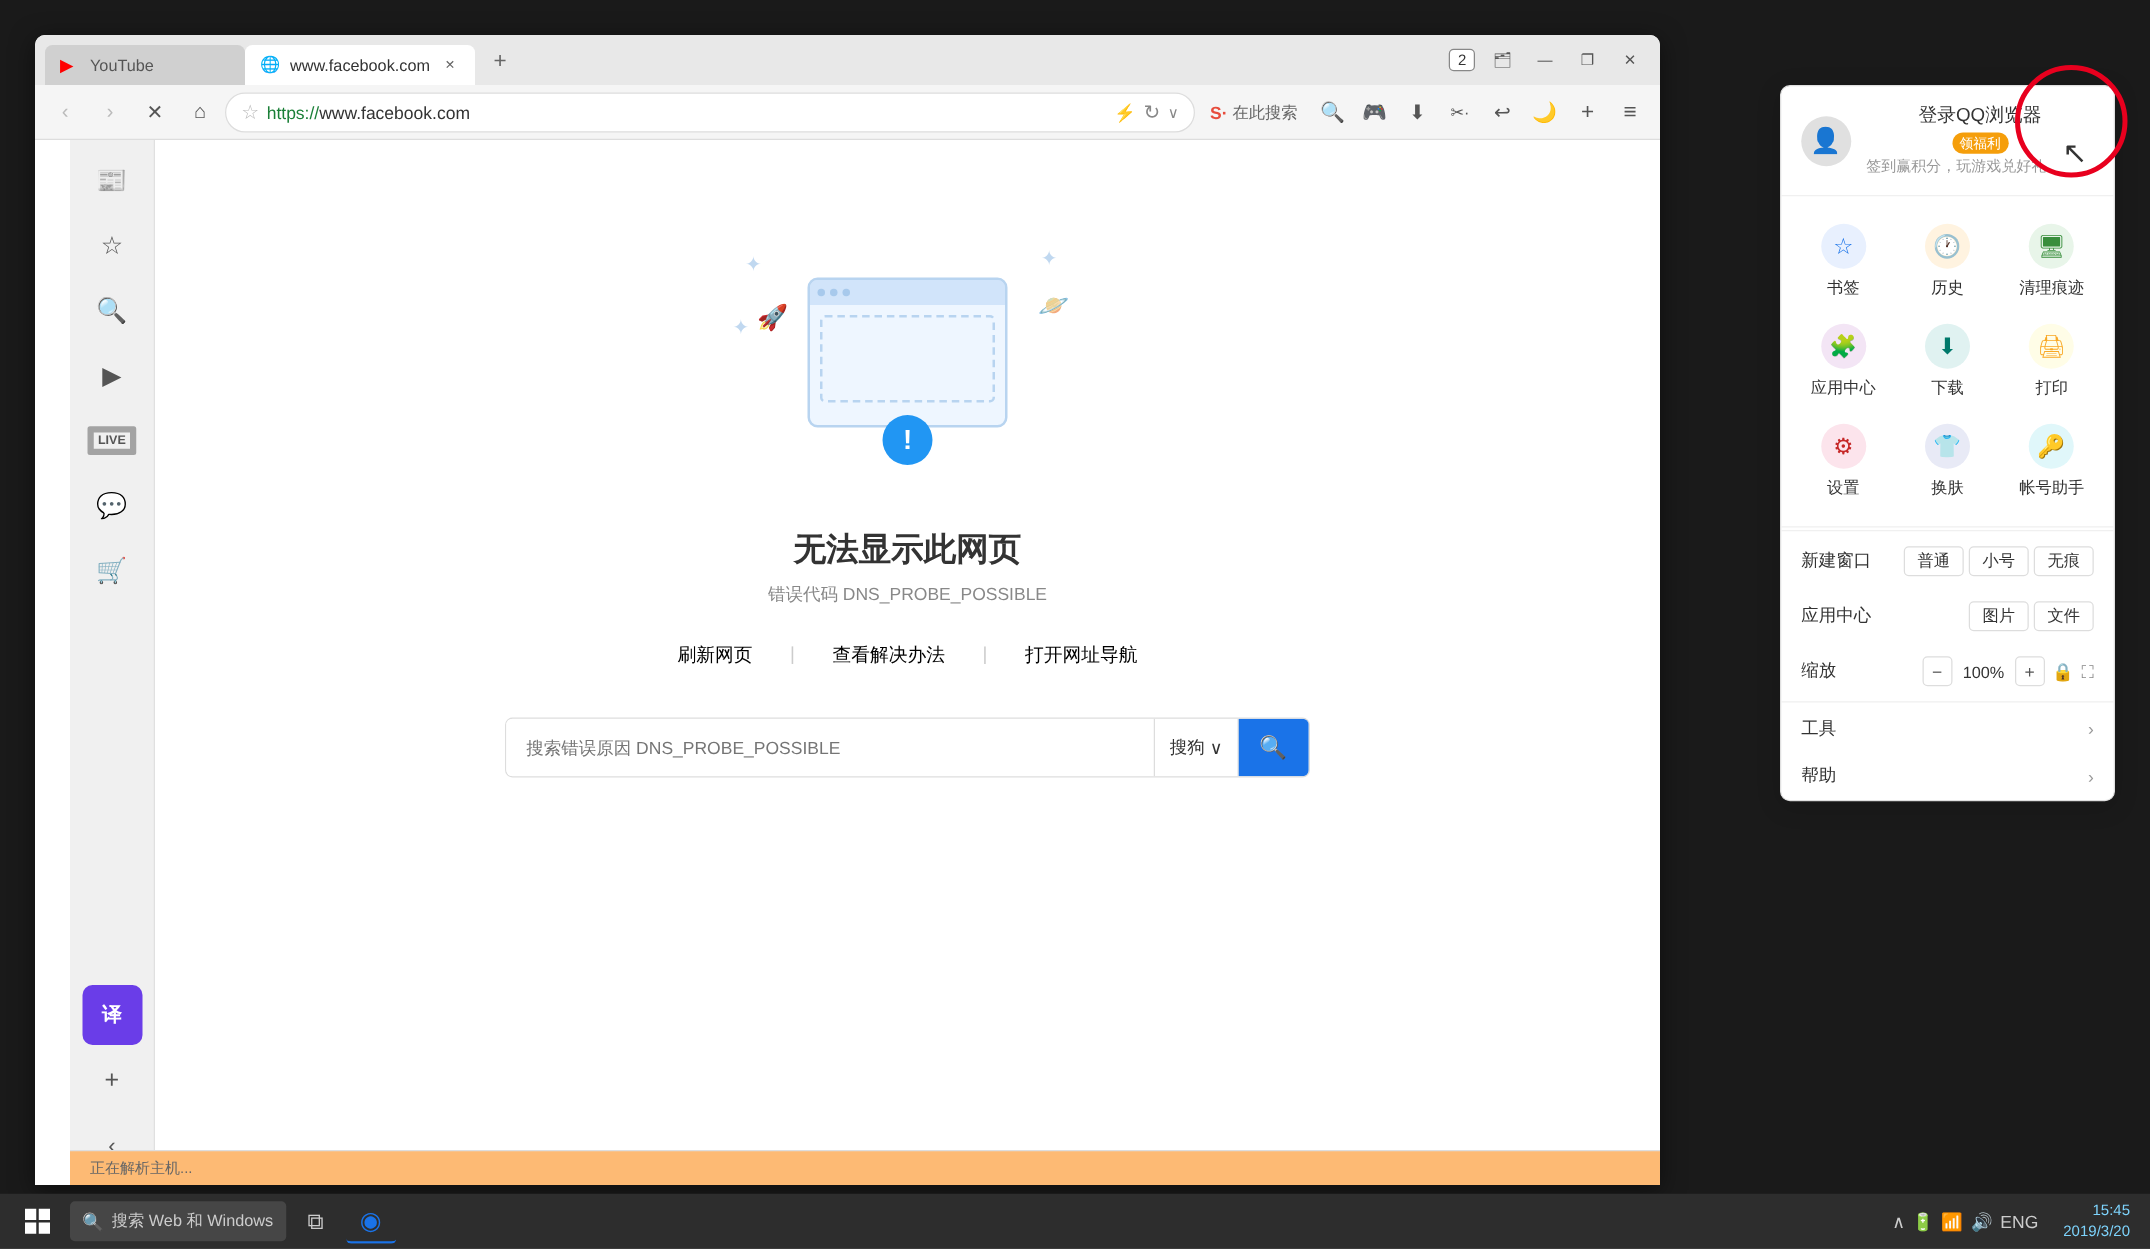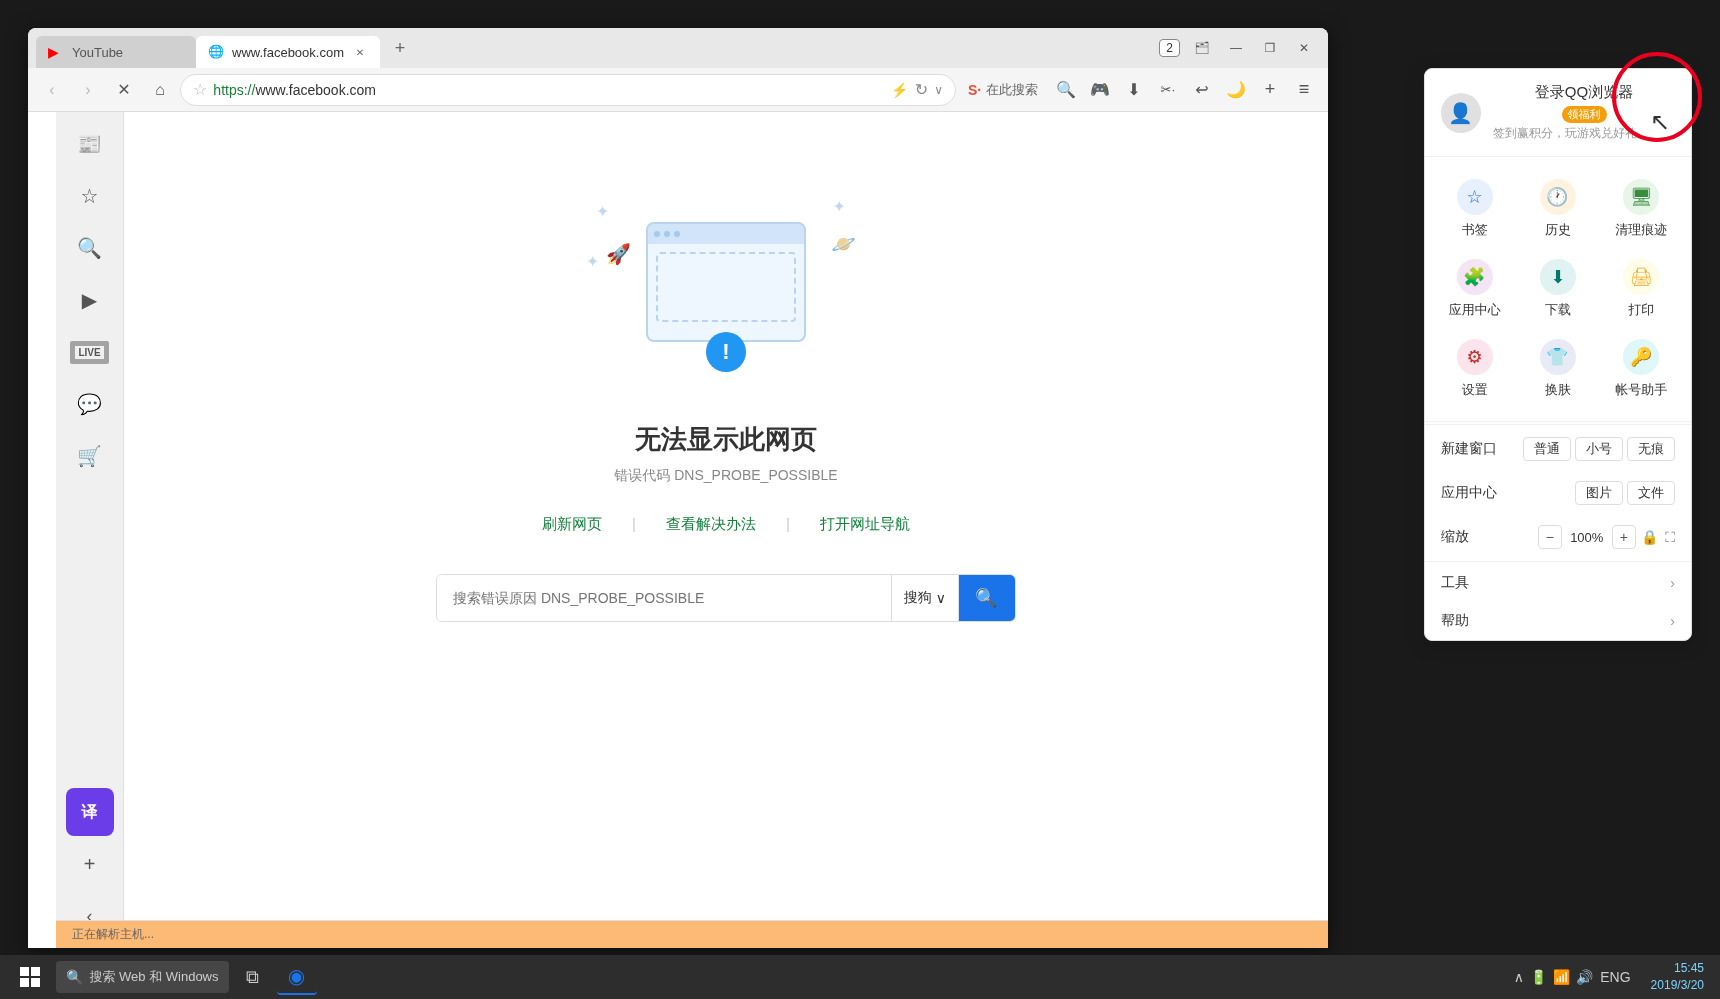--- a/index.html
+++ b/index.html
@@ -309,29 +309,29 @@
       color: #888;
       margin-bottom: 30px;
     }
     .error-actions {
       display: flex;
       gap: 30px;
       margin-bottom: 40px;
       font-size: 15px;
     }
     .error-link {
-      color: #15803d;
+      color: #000000;
       cursor: pointer;
       text-decoration: none;
     }
     .error-separator { color: #ccc; }
     .error-search-bar {
       display: flex;
       align-items: center;
-      width: 580px;
+      width: 644px;
       height: 48px;
       border: 1px solid #ddd;
       border-radius: 6px;
       overflow: hidden;
     }
     .error-search-input {
       flex: 1;
       padding: 0 16px;
       font-size: 14px;
       color: #333;

